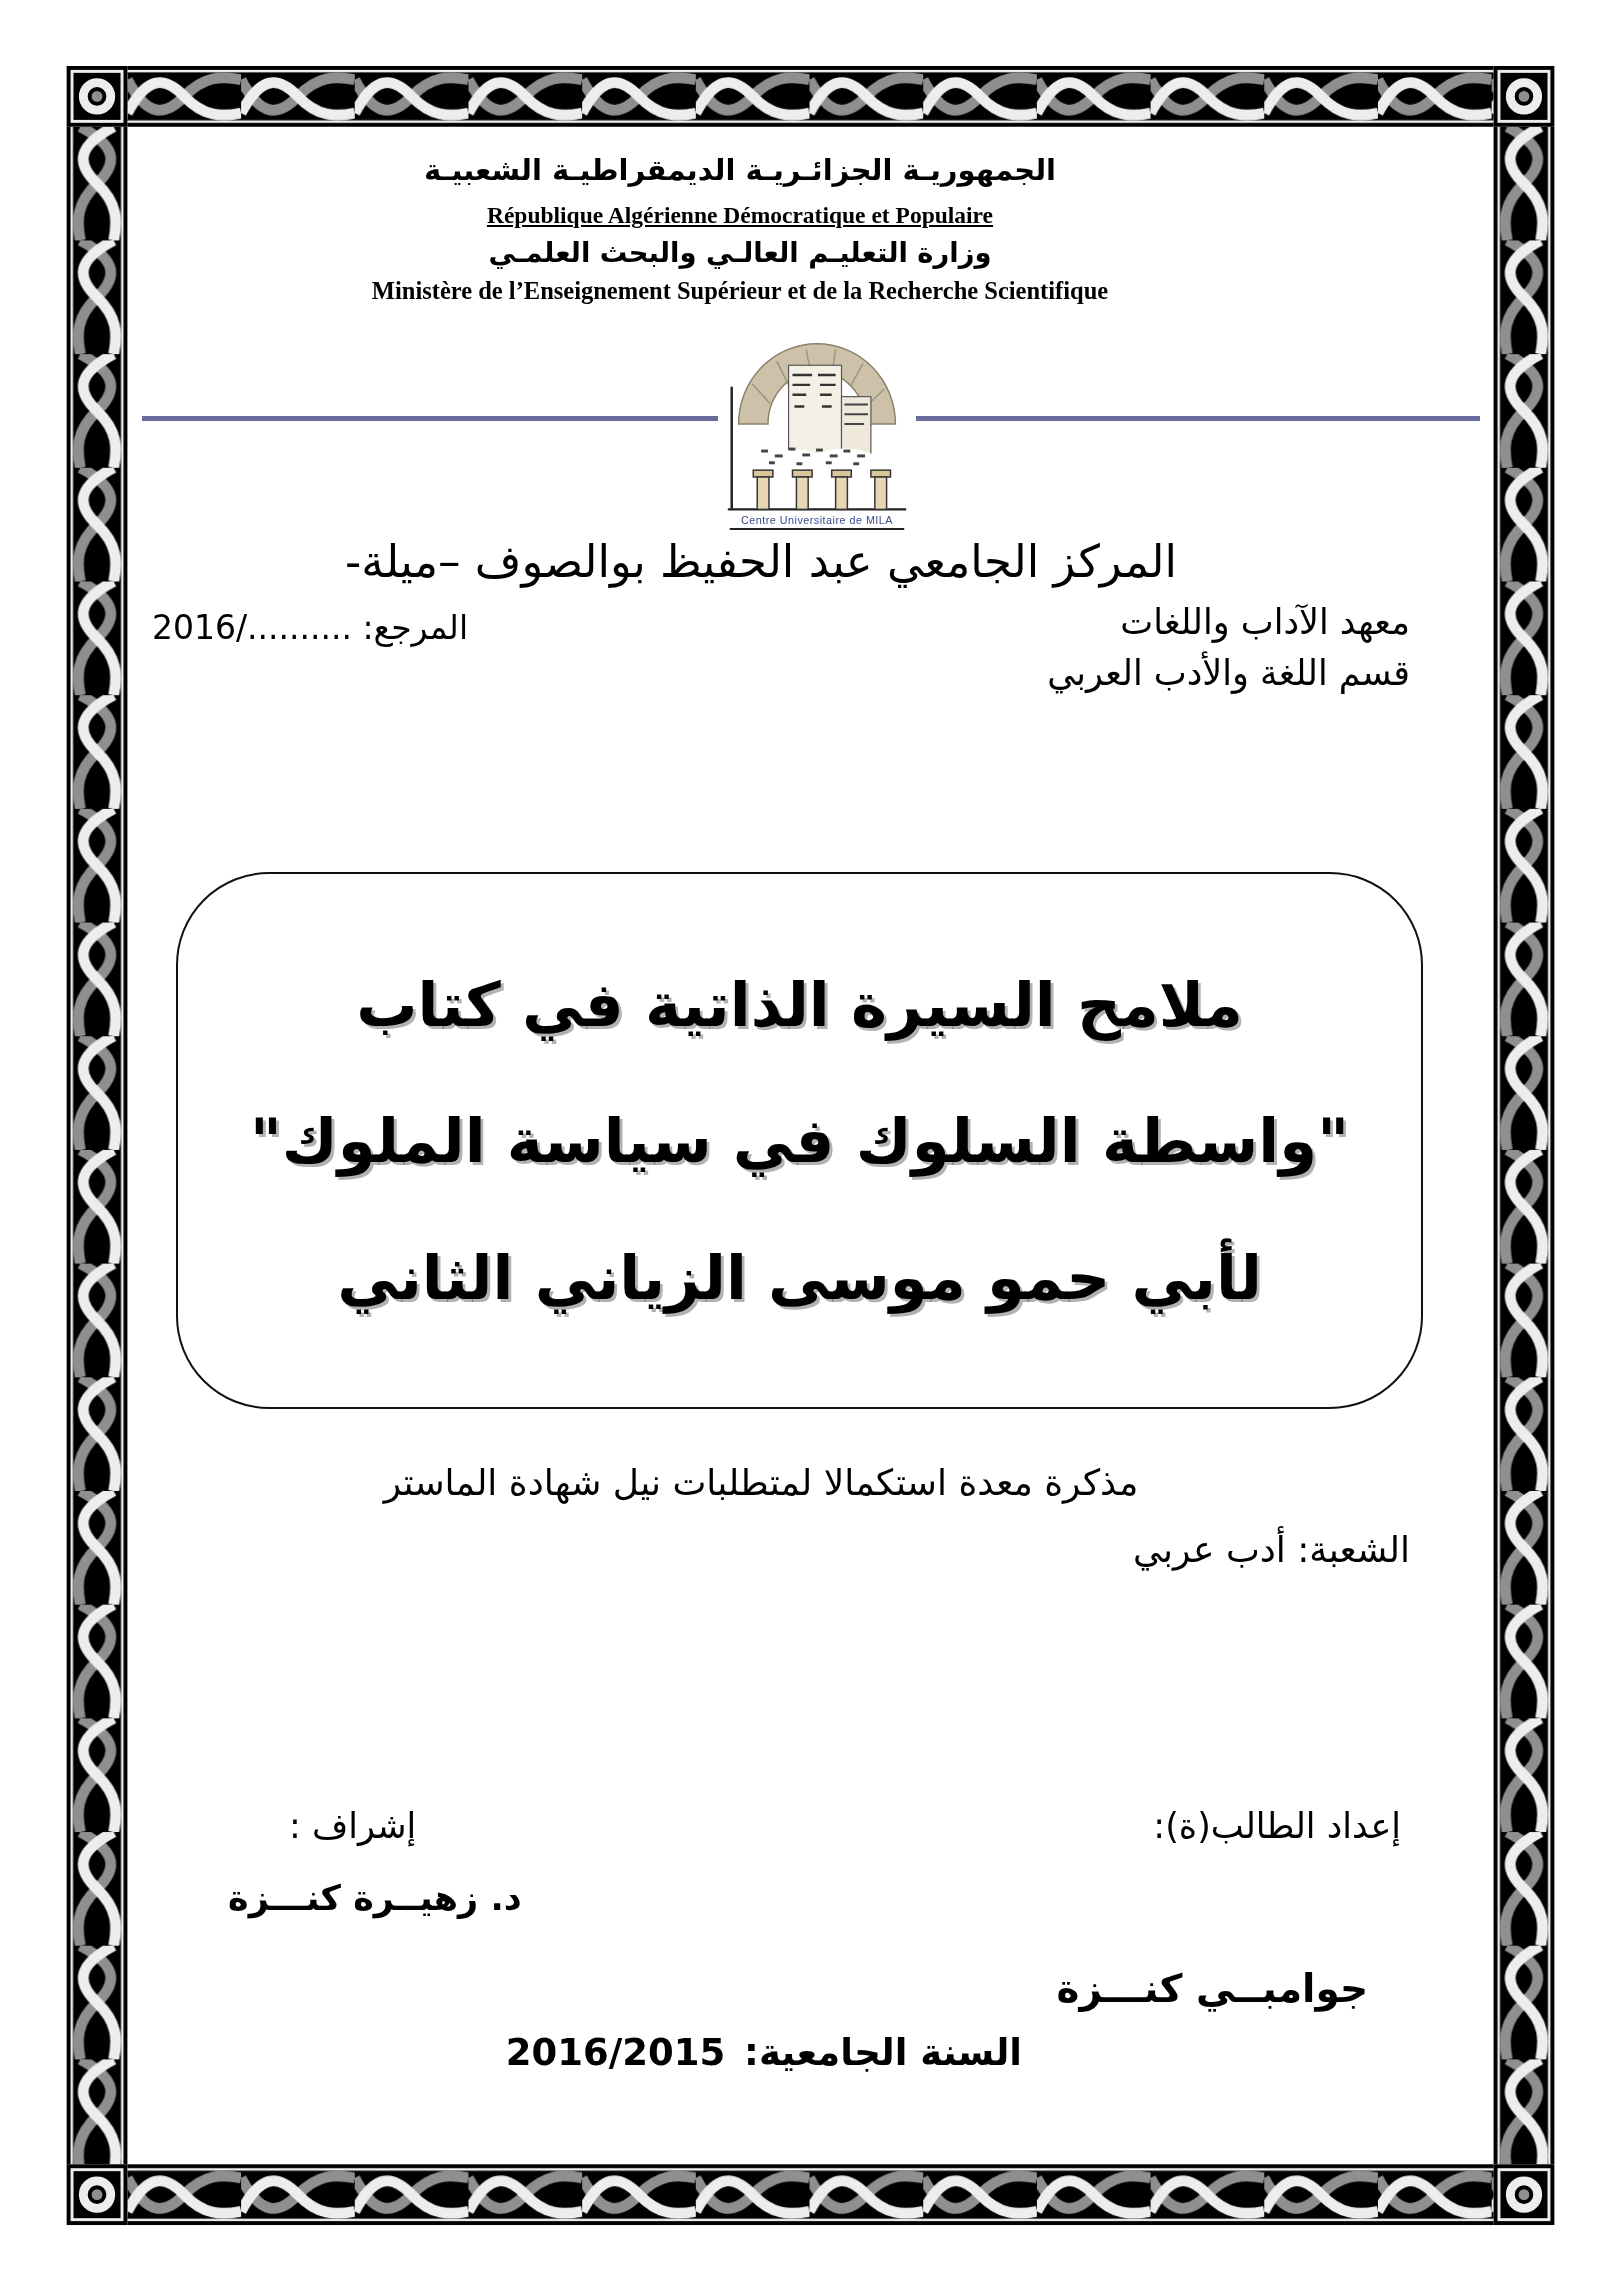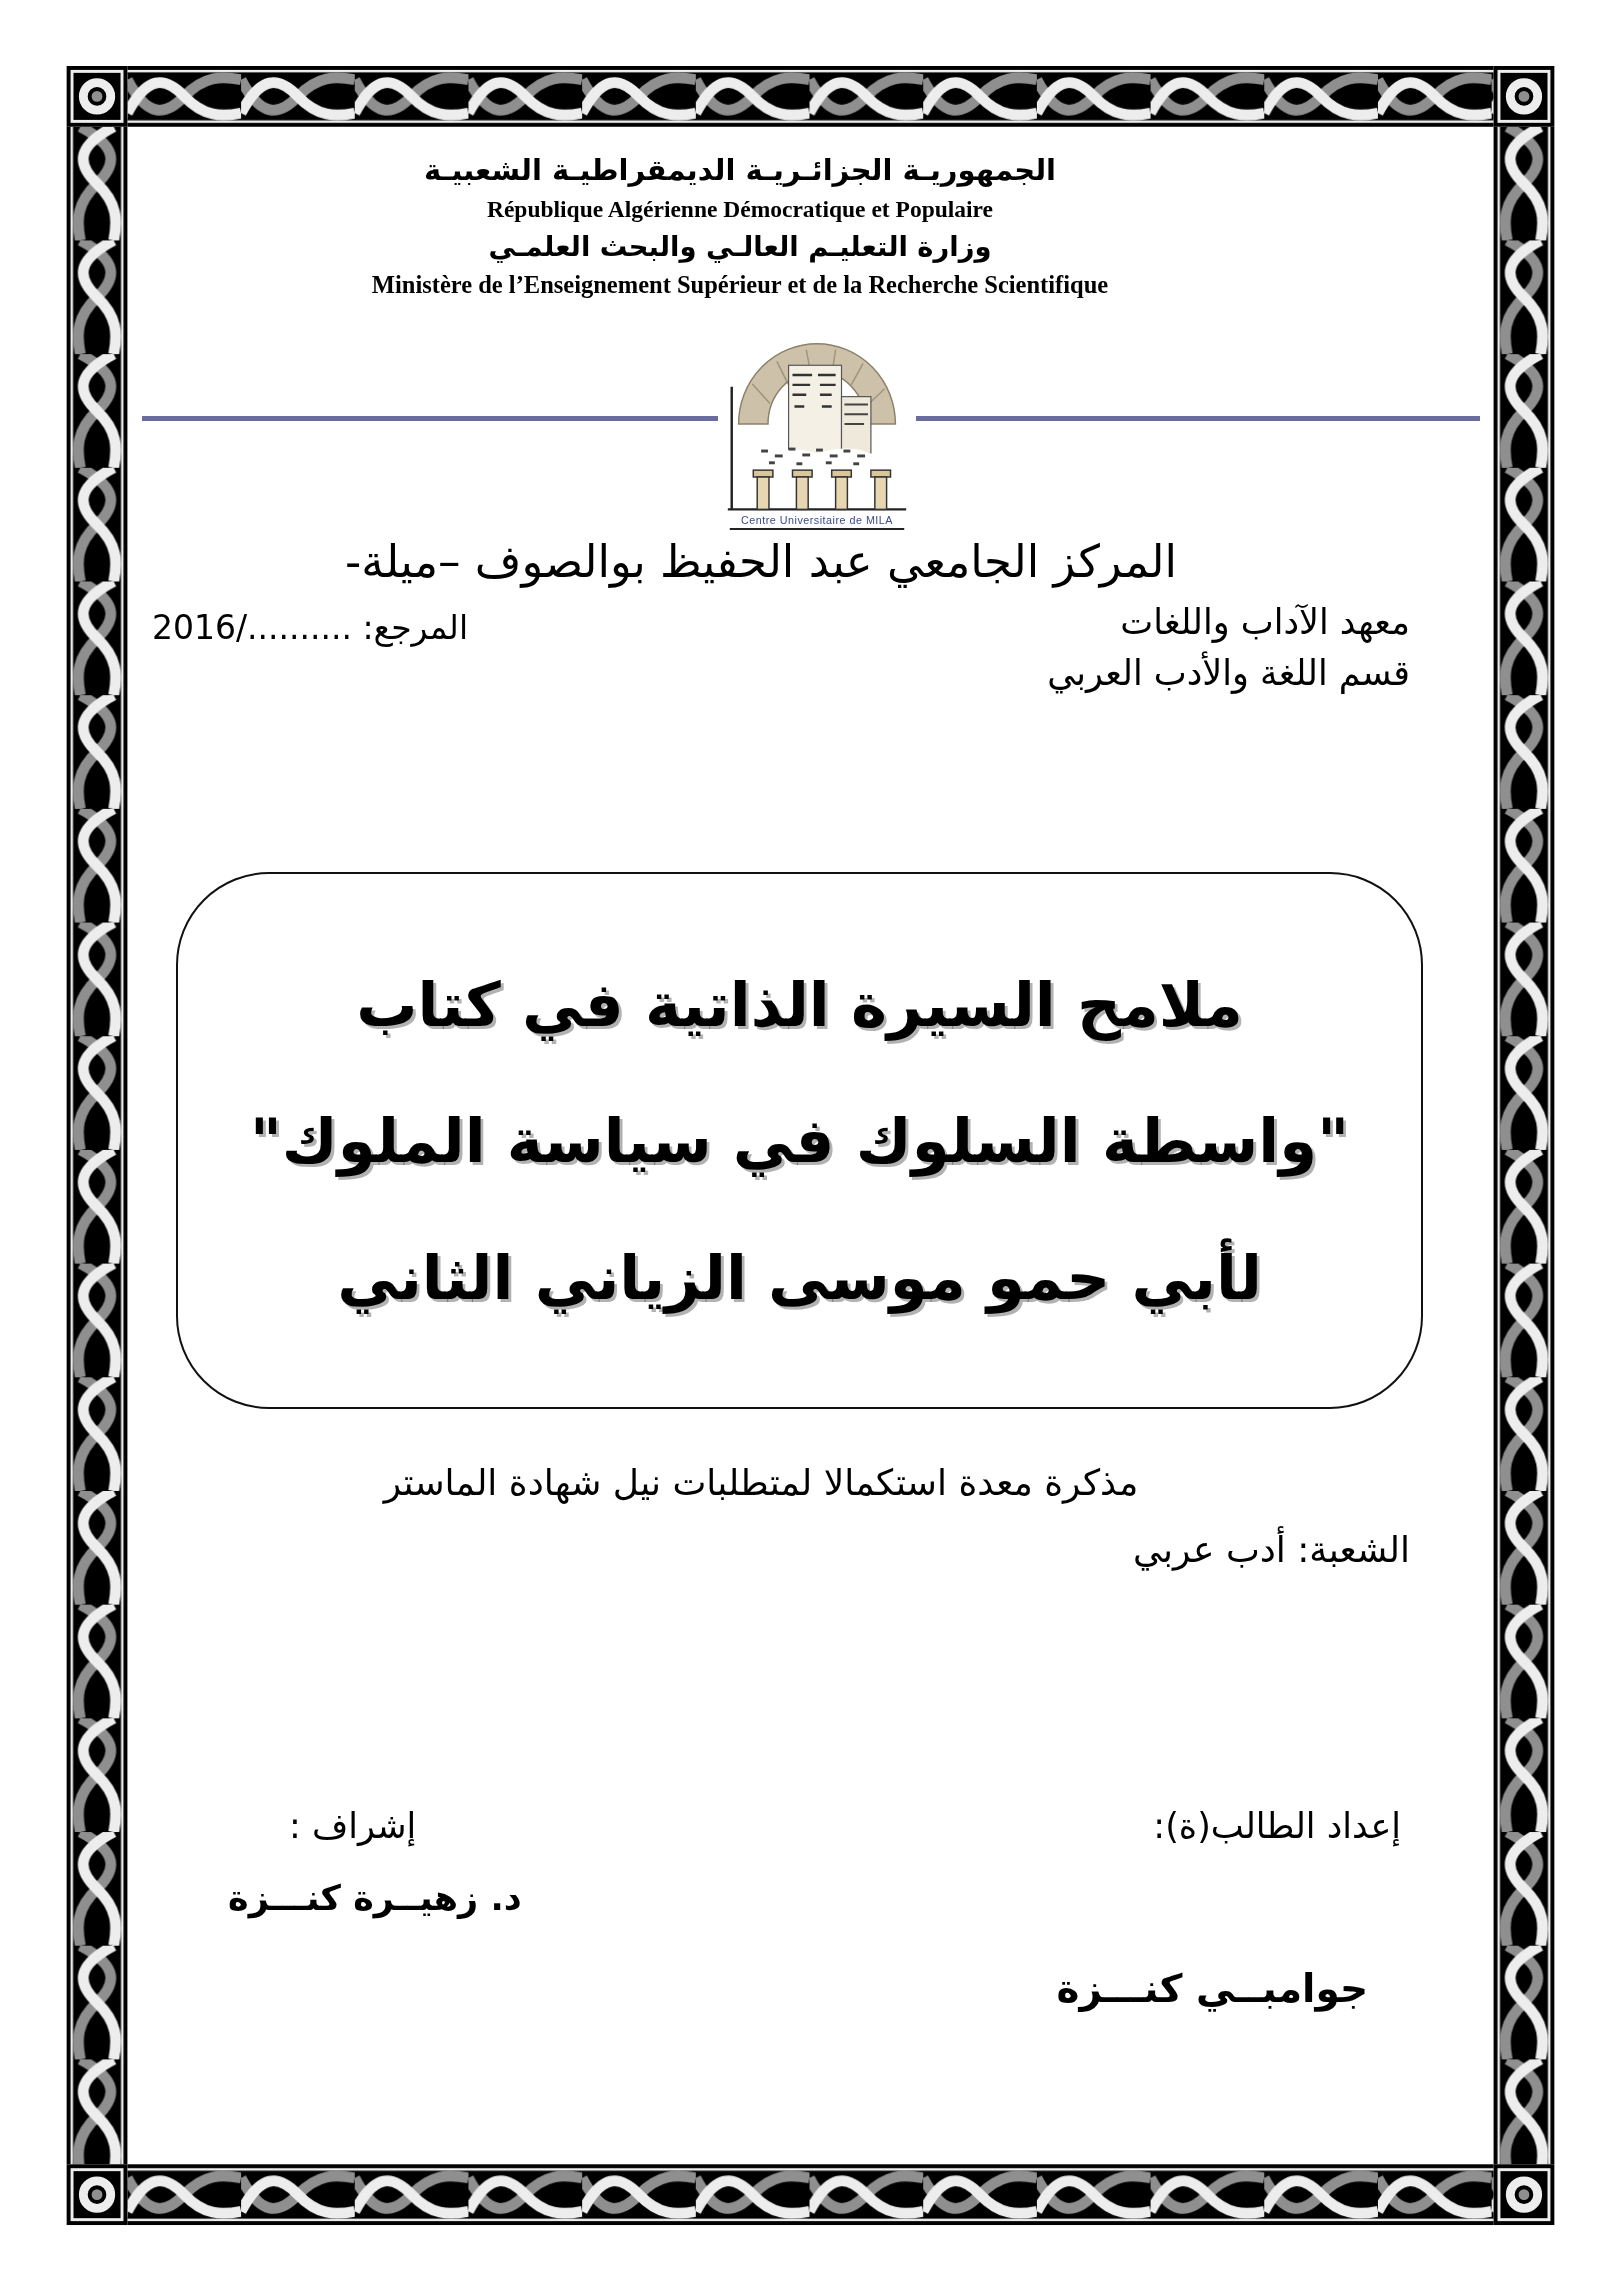--- a/index.html
+++ b/index.html
@@ -12,21 +12,21 @@
   .abs { position:absolute; }
   .nowrap { white-space:nowrap; }
   .rtl { direction:rtl; unicode-bidi:plaintext; }
 
   
   .frame-svg { position:absolute; left:0; top:0; pointer-events:none; }
 
   
   .header { left:196px; top:153px; width:1088px; text-align:center; }
   .h-ar1 { font-size:29px; font-weight:bold; }
-  .h-fr1 { font-size:23.5px; font-weight:bold; font-family:"Liberation Serif", serif; margin-top:9px; }
+  .h-fr1 { font-size:23.5px; font-weight:bold; font-family:"Liberation Serif", serif; margin-top:15px;text-decoration:underline; }
   .h-ar2 { font-size:27.4px; font-weight:bold; margin-top:7.8px; }
   .h-fr2 { font-size:24.5px; font-weight:bold; font-family:"Liberation Serif", serif; margin-top:8.8px; }
 
   .rule { left:142px; top:416px; width:1338px; height:4.9px; background:#6a6c9e; }
 
   .logo { left:718px; top:320px; width:198px; height:216px; }
 
   .univ-line { left:127px; top:535px; width:1268px; text-align:center; font-size:45px; }
 
   .institute  { right:211px; top:602px; font-size:35px; }
@@ -200,15 +200,19 @@
     <div class="title-line rtl">لأبي حمو موسى الزياني الثاني</div>
   </div>
 
   <div class="abs branch rtl nowrap">الشعبة:  أدب عربي</div>
 
   <div class="abs prepared-label rtl nowrap">إعداد الطالب(ة):</div>
   <div class="abs supervisor-label rtl nowrap">إشراف :</div>
   <div class="abs student-name rtl nowrap">جوامبــي كنـــزة</div>
   <div class="abs supervisor-name rtl nowrap">د. زهيــرة كنـــزة</div>
 
+  <div class="abs year rtl nowrap">
+    <span>السنة الجامعية:</span>
+    <span class="val">2016/2015</span>
+  </div>
 
 </div>
 
 
 </body></html>

